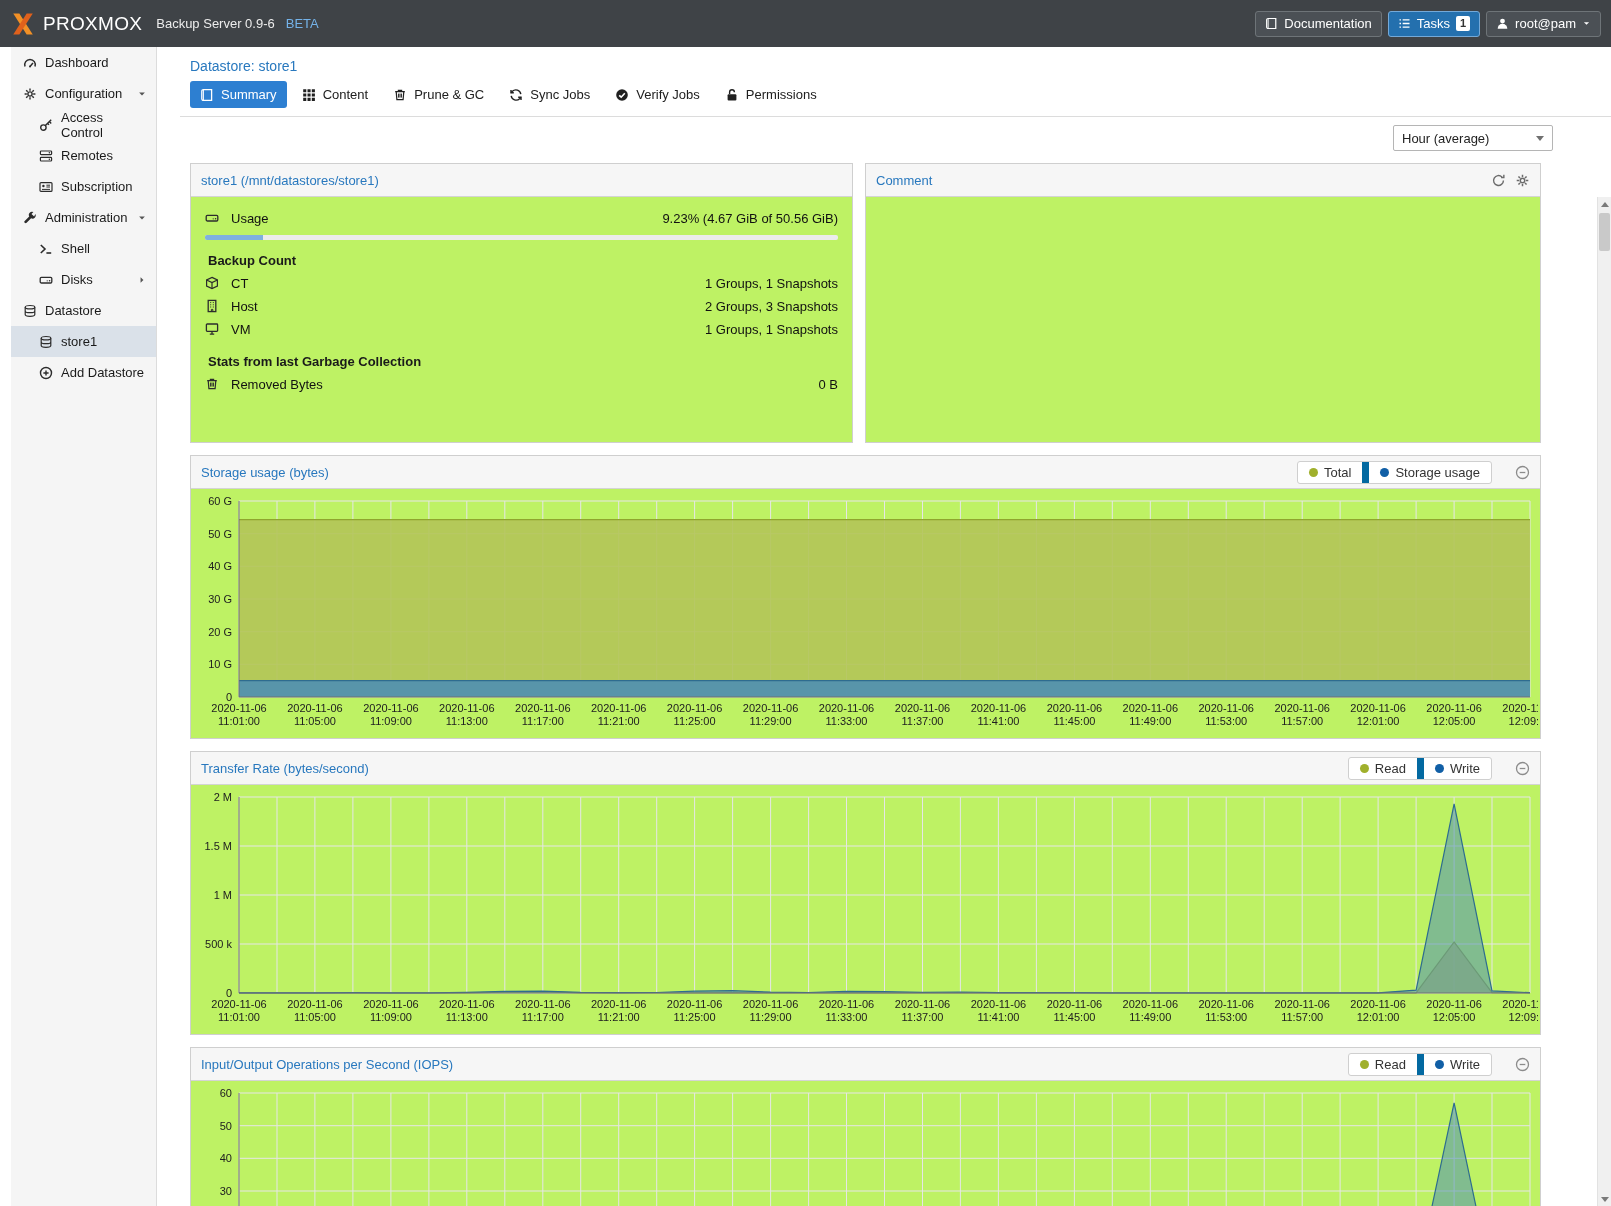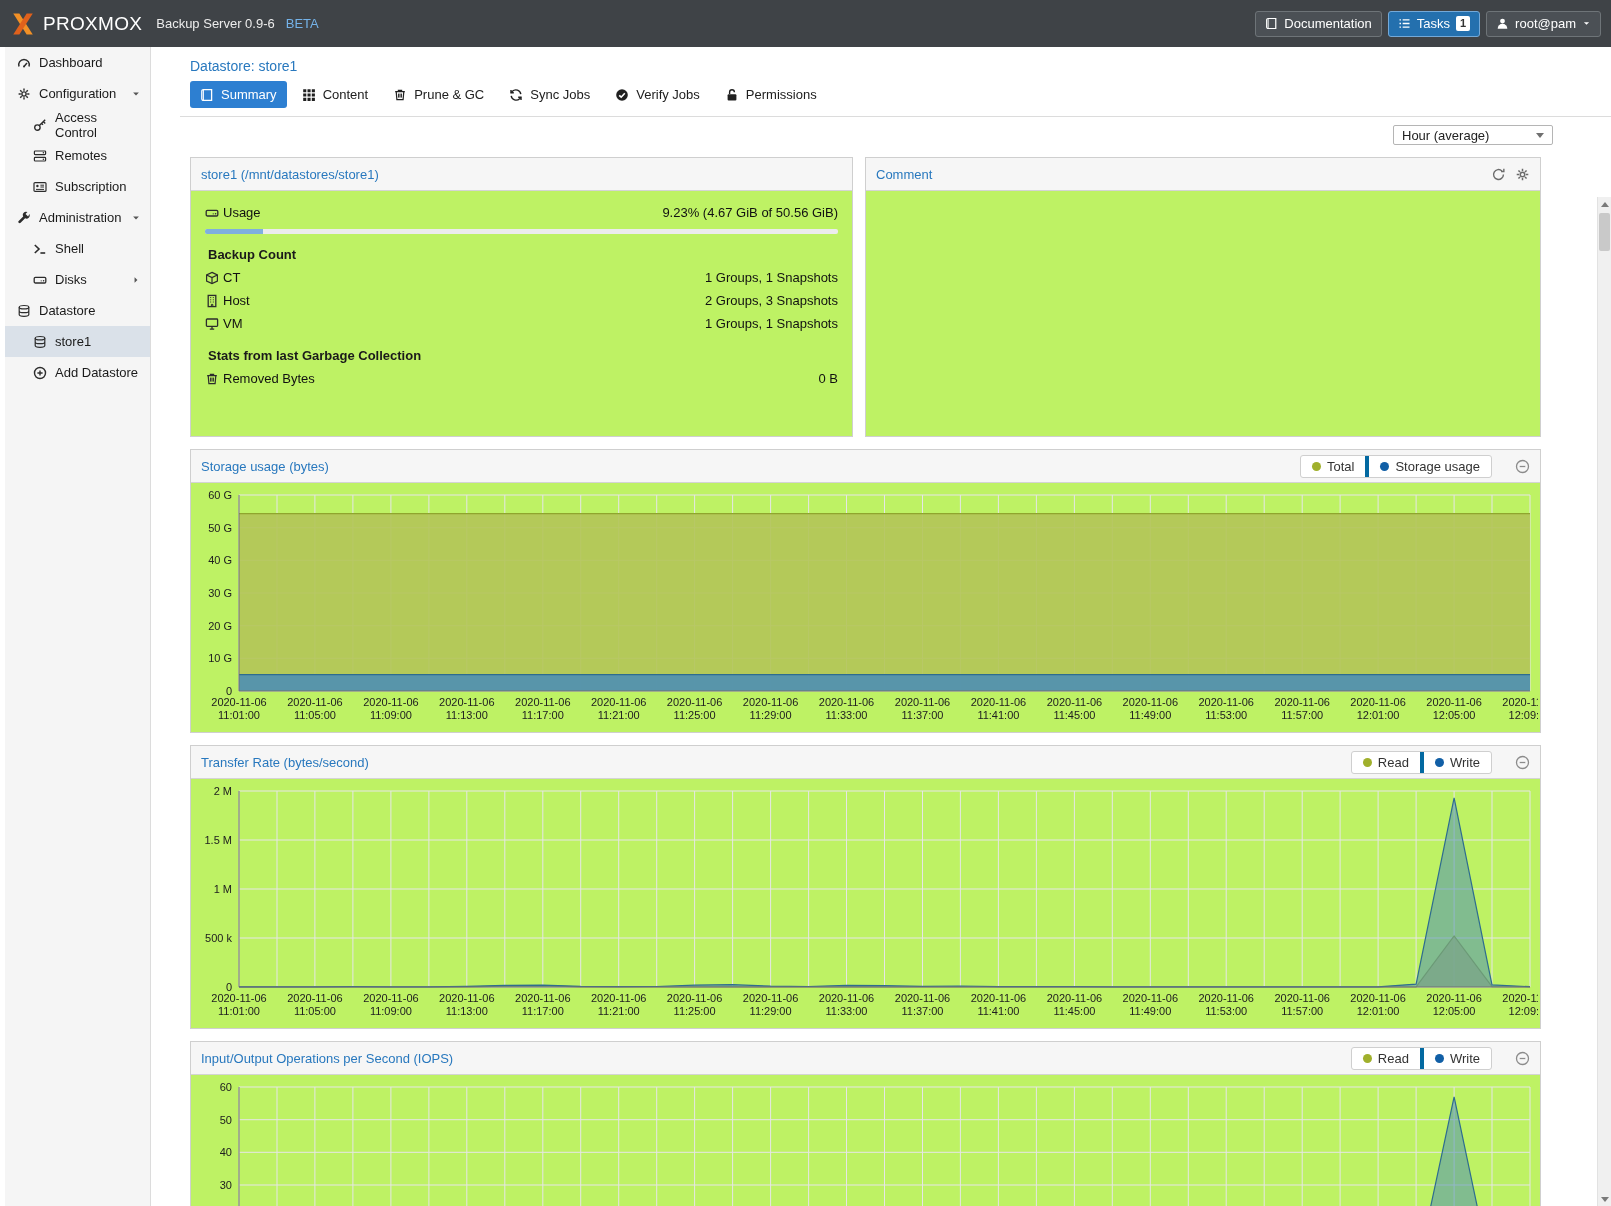--- a/index.html
+++ b/index.html
@@ -16,66 +16,66 @@
   .header-right{margin-left:auto;display:flex;gap:6px;align-items:center}
   .hbtn{display:flex;align-items:center;gap:6px;background:#4b5055;border:1px solid #6e7478;
     border-radius:3px;color:#fff;font-size:13px;padding:0 9px;height:26px;cursor:pointer}
   .hbtn .ic{width:13px;height:13px}
   .hbtn.tasks{background:#2470ae;border-color:#74a9d8}
   .badge{background:#fff;color:#333;border-radius:2px;font-size:11px;font-weight:bold;
     padding:0 4px;line-height:15px}
   .caret-sm{width:9px;height:9px}
 
   
-  .sidebar{position:absolute;left:5px;top:47px;bottom:0;width:146px;background:#f5f5f5;
+  .sidebar{position:absolute;left:11px;top:47px;bottom:0;width:146px;background:#f5f5f5;
     border-right:1px solid #dcdcdc}
   .side-item{display:flex;align-items:center;gap:8px;height:31px;padding:0 9px 0 12px;cursor:pointer}
   .side-item .ic{color:#2c2c2c}
   .side-item.lvl1{padding-left:28px}
   .side-item.selected{background:#dae1e9}
   .tree-caret{margin-left:auto;color:#555;width:10px;height:10px}
 
   
   .main{position:absolute;left:180px;top:47px;right:0;bottom:0;background:#fff;
     display:flex;flex-direction:column}
   .page-head{padding:11px 10px 7px;font-size:14px;color:#2878be}
   .tabbar{display:flex;gap:5px;padding:0 10px 8px;border-bottom:1px solid #dcdcdc;align-items:center}
   .tab{display:flex;align-items:center;gap:7px;padding:6px 10px;border-radius:3px;color:#202020;cursor:pointer}
   .tab.active{background:#2d7fd1;color:#fff}
   .toolbar{display:flex;justify-content:flex-end;padding:8px 58px 8px 10px}
-  .combo{width:160px;height:20px;border:1px solid #b5b5b5;border-radius:2px;background:#fff;
+  .combo{width:160px;height:26px;border:1px solid #b5b5b5;border-radius:2px;background:#fff;
     display:flex;align-items:center;justify-content:space-between;padding:0 8px;color:#222;cursor:pointer}
   .combo-caret{width:0;height:0;border-left:4px solid transparent;border-right:4px solid transparent;
     border-top:5px solid #707070}
 
   .panels{flex:1;overflow:hidden;padding:4px 70px 0 10px}
   .row2{display:flex;gap:12px;height:280px;margin-bottom:12px}
   .panel{border:1px solid #cfcfcf;background:#bef264;display:flex;flex-direction:column}
   .panel-hd{background:#f6f6f6;border-bottom:1px solid #d4d4d4;height:33px;flex:none;
     display:flex;align-items:center;justify-content:space-between;padding:0 10px;color:#2878be}
   .panel-bd{flex:1;overflow:hidden}
   .panel.summary{width:663px;flex:none}
   .panel.summary .panel-bd{padding:10px 14px}
   .panel.comment{flex:1}
   .hd-icons{display:flex;gap:9px;color:#6b6b6b;align-items:center}
   .hd-icons .ic{width:15px;height:15px;cursor:pointer}
 
-  .srow{display:flex;align-items:flex-end;gap:4px;padding:4px 0;color:#111}
+  .srow{display:flex;align-items:flex-start;gap:12px;padding:4px 0;color:#111}
   .srow .ic{color:#2c2c2c}
   .srow .val{margin-left:auto}
   .sec-title{font-weight:bold;margin:13px 3px 4px}
   .progress{height:5px;background:#ececec;border-radius:2px;margin:5px 0 2px;overflow:hidden}
   .progress-fill{height:100%;background:#7fb0de;width:0}
 
   .panel.chart{margin-bottom:12px}
   .chart-bd{padding:6px 2px 4px}
   .hd-right{display:flex;align-items:center;gap:23px}
   .legend{display:flex;border:1px solid #cfcfcf;border-radius:3px;overflow:hidden;background:#fff}
   .legend-item{display:flex;align-items:center;gap:6px;padding:3px 11px;color:#333;cursor:pointer;
-    border-left:4px solid #0369a1}
+    border-left:7px solid #0369a1}
   .legend-item:first-child{border-left:none}
   .dot{width:9px;height:9px;border-radius:50%;background:#999}
   .minus-ic{color:#8b8b8b;width:15px;height:15px;cursor:pointer}
 
   
   .vscroll{position:absolute;right:0;top:150px;bottom:0;width:14px;background:#f0f0f0;
     border-left:1px solid #e2e2e2}
   .sb-arrow{position:absolute;left:0;width:13px;height:14px;display:flex;align-items:center;justify-content:center}
   .sb-arrow.up{top:0}
   .sb-arrow.down{bottom:0}

